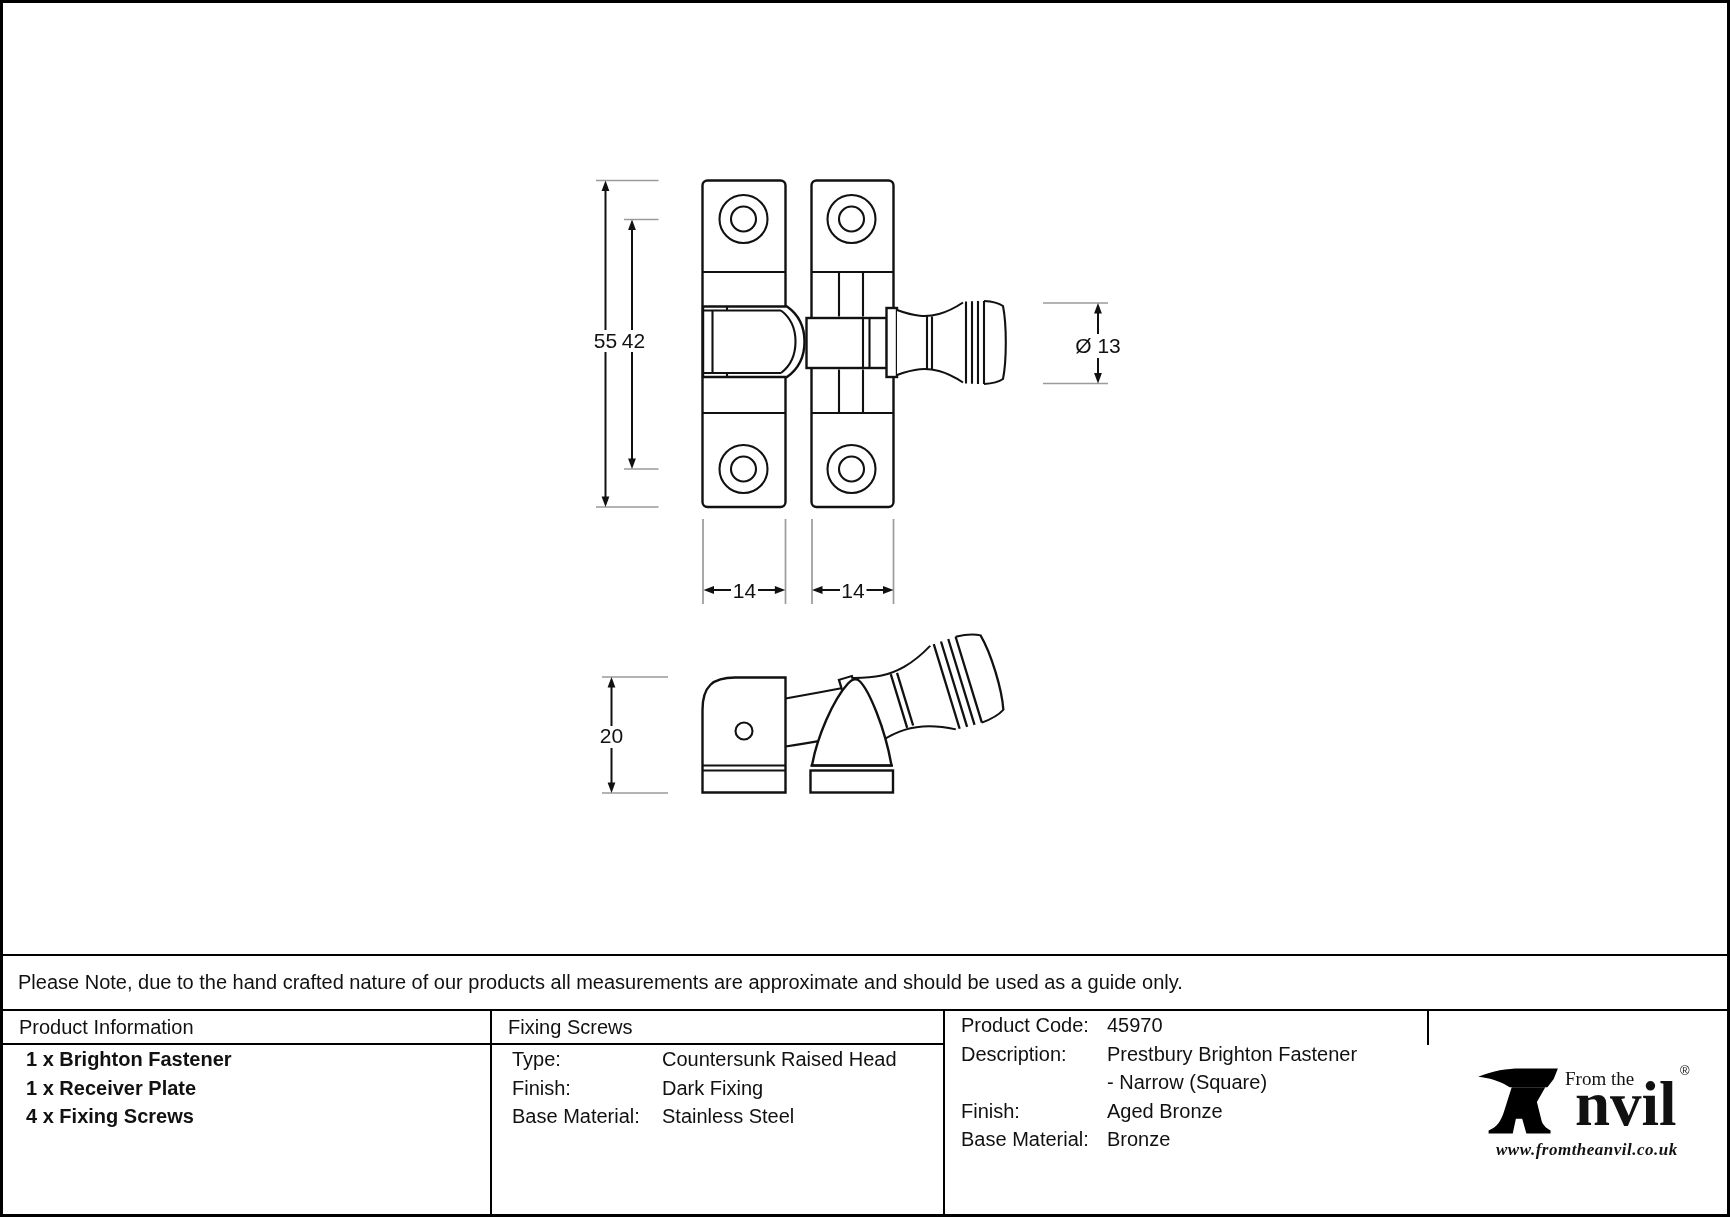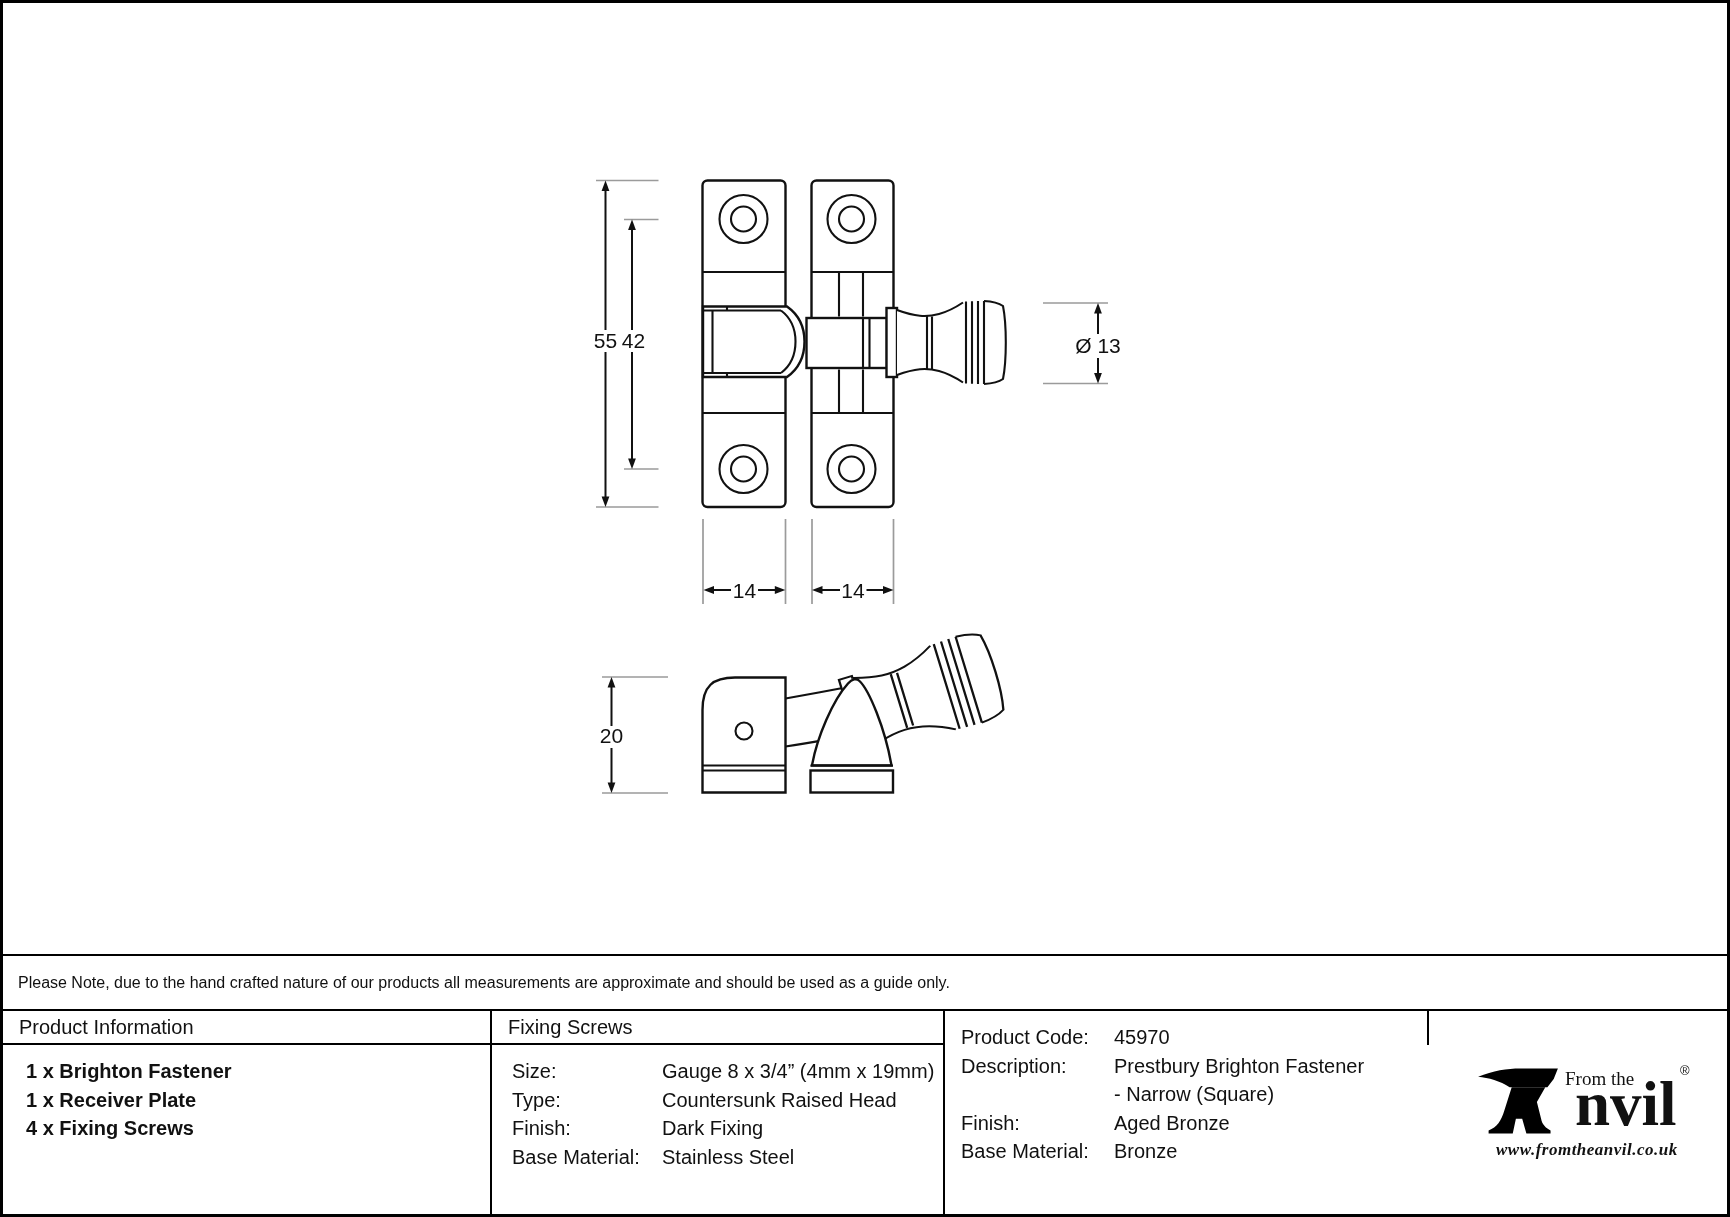--- a/index.html
+++ b/index.html
@@ -6,36 +6,36 @@
   body{
     width:1730px;height:1217px;position:relative;background:#fff;
     font-family:"Liberation Sans","DejaVu Sans",sans-serif;color:#111;
     overflow:hidden;
   }
   .page-border{position:absolute;inset:0;border:3px solid #000;pointer-events:none;}
   .drawing-svg{position:absolute;left:3px;top:3px;width:1724px;height:951px;}
   .note-row{
     position:absolute;left:3px;top:954px;width:1724px;height:55px;
     border-top:2px solid #000;box-sizing:border-box;
-    display:flex;align-items:center;padding-left:15px;font-size:16px;
+    display:flex;align-items:center;padding-left:15px;font-size:20px;
   }
   .spec-table{
     position:absolute;left:3px;top:1009px;width:1724px;height:205px;
     border-top:2px solid #000;box-sizing:border-box;
     display:grid;grid-template-columns:489px 453px 484px 1fr;grid-template-rows:34px 1fr;
     font-size:20px;
   }
   .th{
     border-right:2px solid #000;border-bottom:2px solid #000;box-sizing:border-box;
     display:flex;align-items:center;padding-left:16px;
   }
-  .cell{border-right:2px solid #000;box-sizing:border-box;padding-top:12px;}
+  .cell{border-right:2px solid #000;box-sizing:border-box;}
   .kv{position:relative;height:28.5px;line-height:28.5px;}
   .kv .lbl{position:absolute;left:16px;white-space:nowrap;}
-  .kv .val{position:absolute;left:169px;white-space:nowrap;}
+  .kv .val{position:absolute;left:162px;white-space:nowrap;}
   .cell-fix .kv .lbl{left:20px;}
   .cell-fix .kv .val{left:170px;}
   .pack-item{height:28.5px;line-height:28.5px;padding-left:23px;white-space:nowrap;font-weight:bold;}
   .logo-cell{grid-column:4;grid-row:1/3;position:relative;}
   .logo-anvil{position:absolute;left:47px;top:54px;width:84px;height:72px;}
   .logo-tagline{position:absolute;left:136px;top:57px;font-family:"Liberation Serif","DejaVu Serif",serif;font-size:19px;}
   .logo-word{position:absolute;left:146px;top:62px;font-family:"Liberation Serif","DejaVu Serif",serif;font-size:63px;font-weight:bold;letter-spacing:0px;line-height:1;}
   .logo-reg{position:absolute;left:251px;top:52px;font-size:13px;}
   .logo-url{position:absolute;left:55px;top:129px;font-family:"Liberation Serif","DejaVu Serif",serif;font-style:italic;font-weight:bold;font-size:17px;letter-spacing:0.5px;margin-left:12px;}
   .dline{stroke:#111;stroke-width:2;fill:none;}
@@ -205,24 +205,20 @@
   </div>
 
   <div class="cell cell-pack">
     <div class="pack-item">1 x Brighton Fastener</div>
     <div class="pack-item">1 x Receiver Plate</div>
     <div class="pack-item">4 x Fixing Screws</div>
   </div>
 
   <div class="cell cell-fix">
     <div class="kv">
-      <span class="lbl">Size:</span>
-      <span class="val">Gauge 8 x 3/4” (4mm x 19mm)</span>
-    </div>
-    <div class="kv">
       <span class="lbl">Type:</span>
       <span class="val">Countersunk Raised Head</span>
     </div>
     <div class="kv">
       <span class="lbl">Finish:</span>
       <span class="val">Dark Fixing</span>
     </div>
     <div class="kv">
       <span class="lbl">Base Material:</span>
       <span class="val">Stainless Steel</span>

